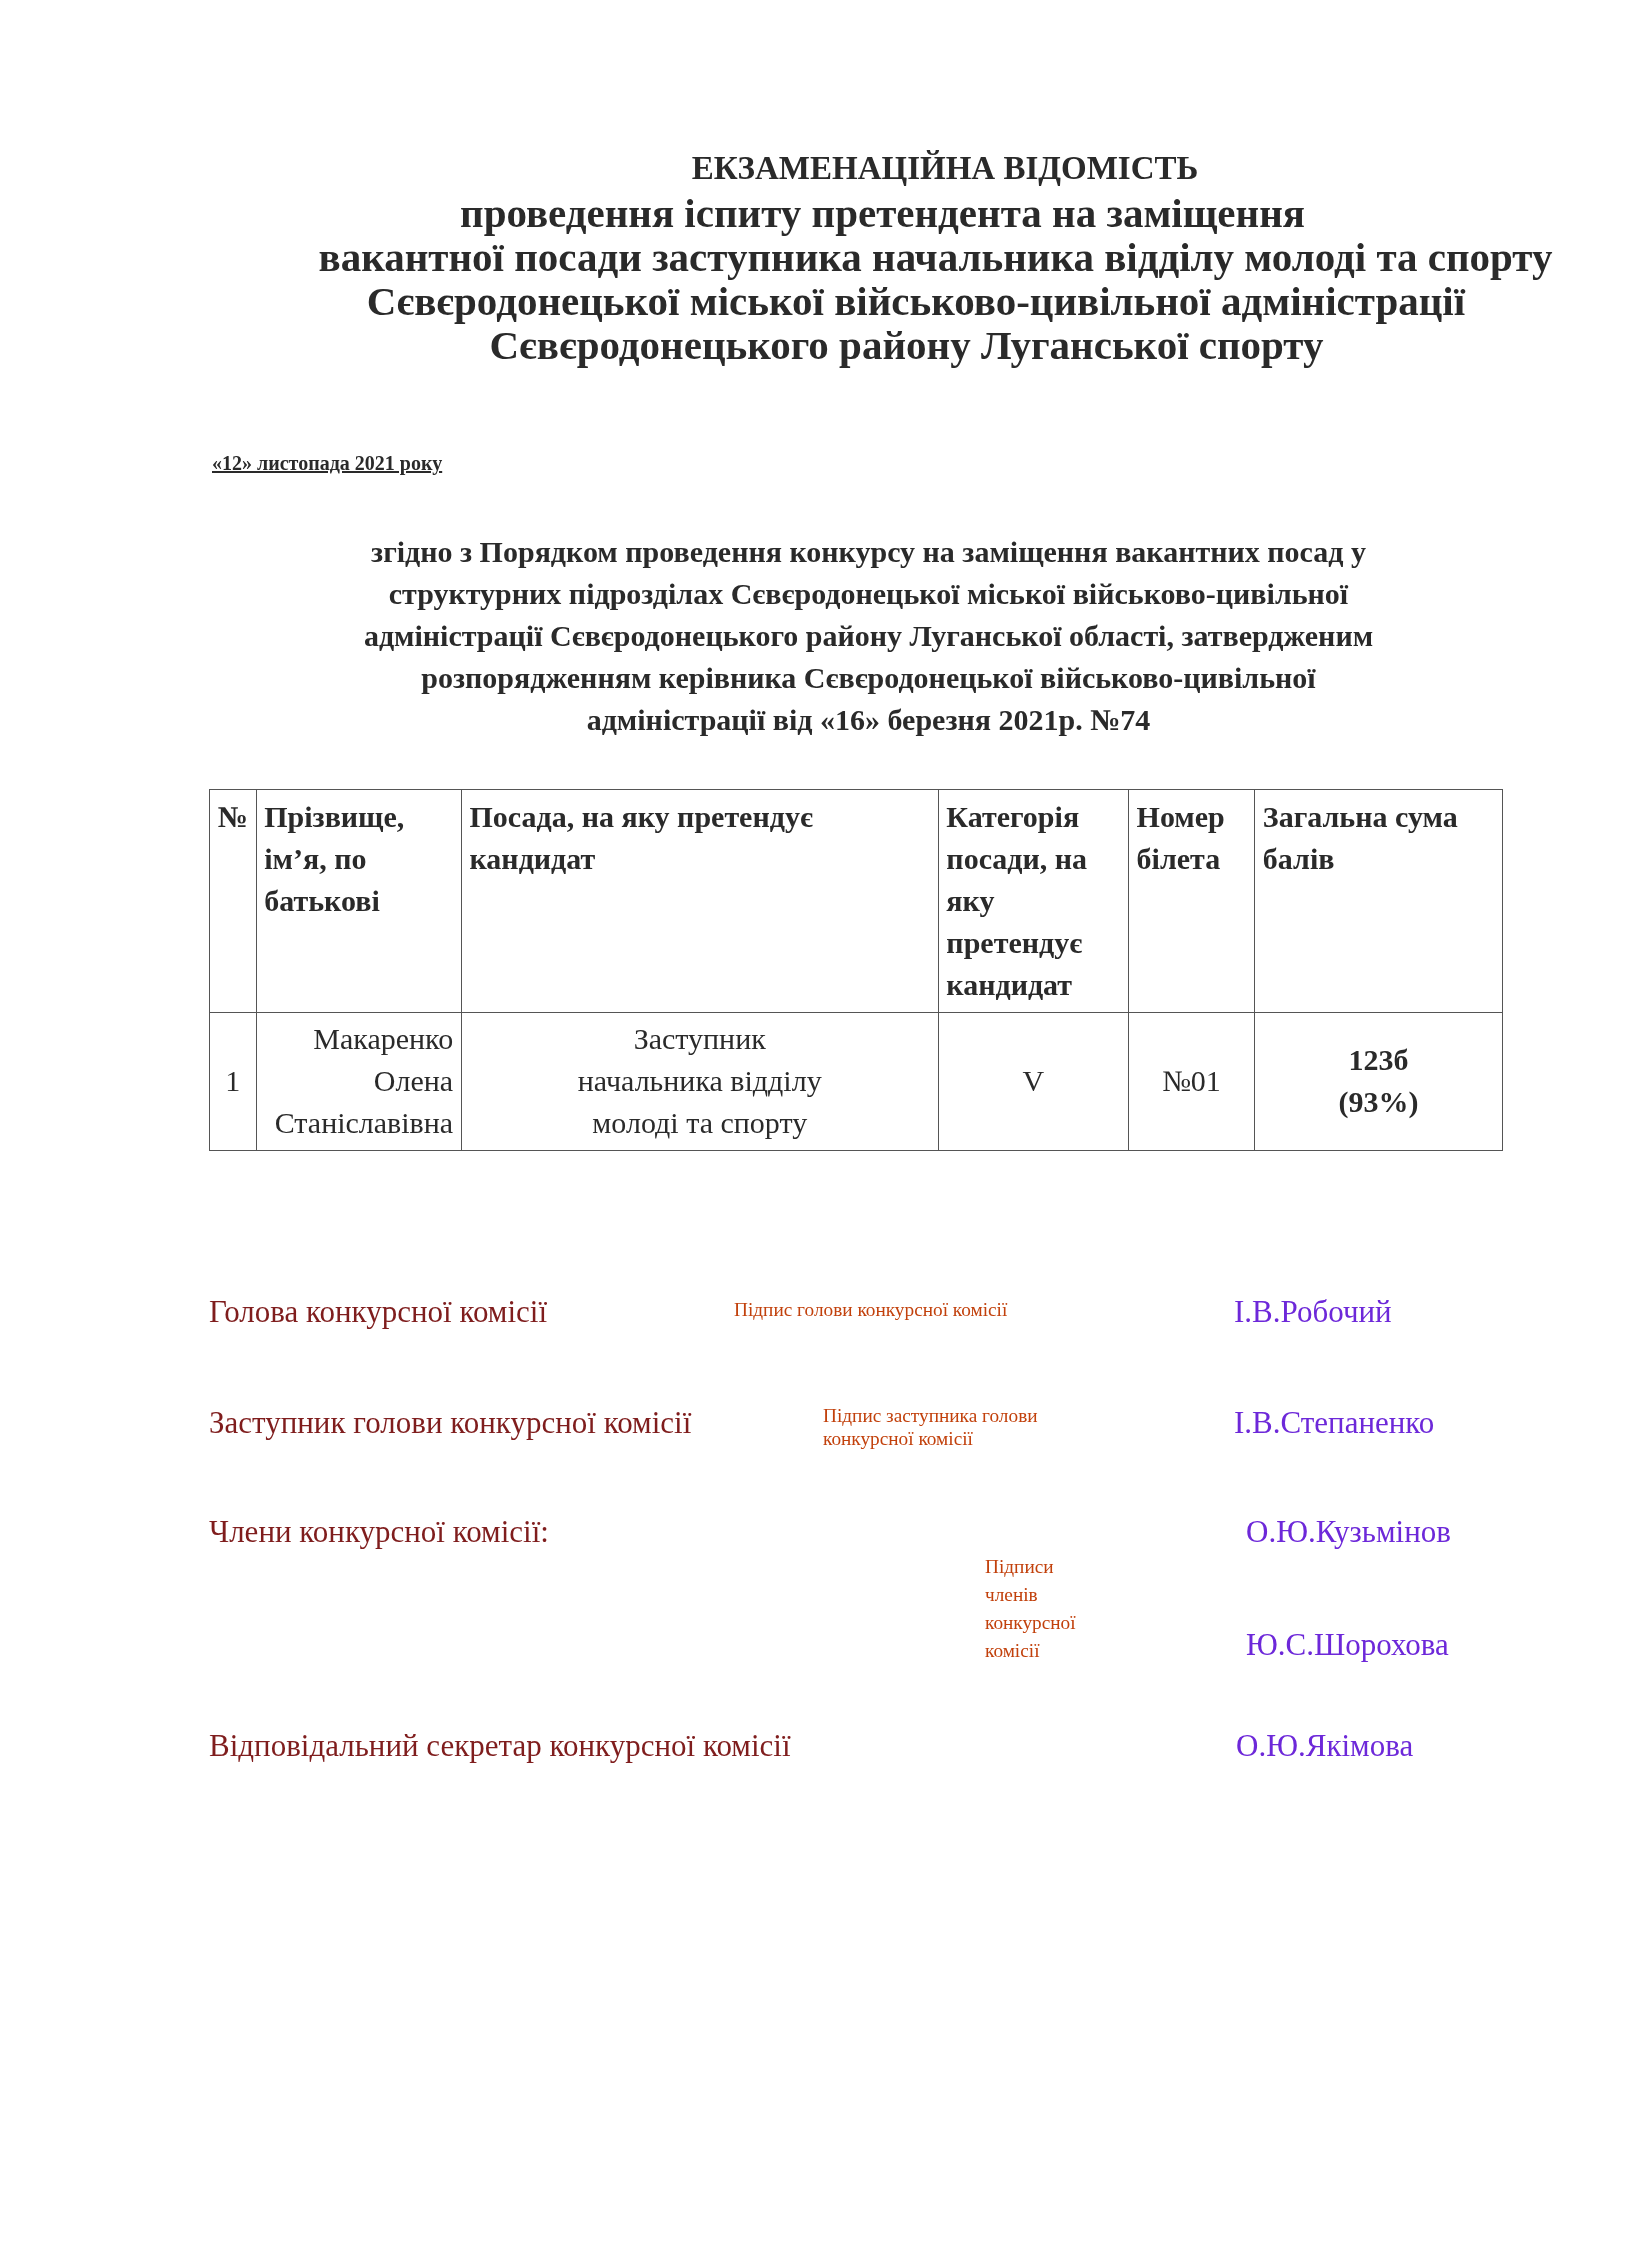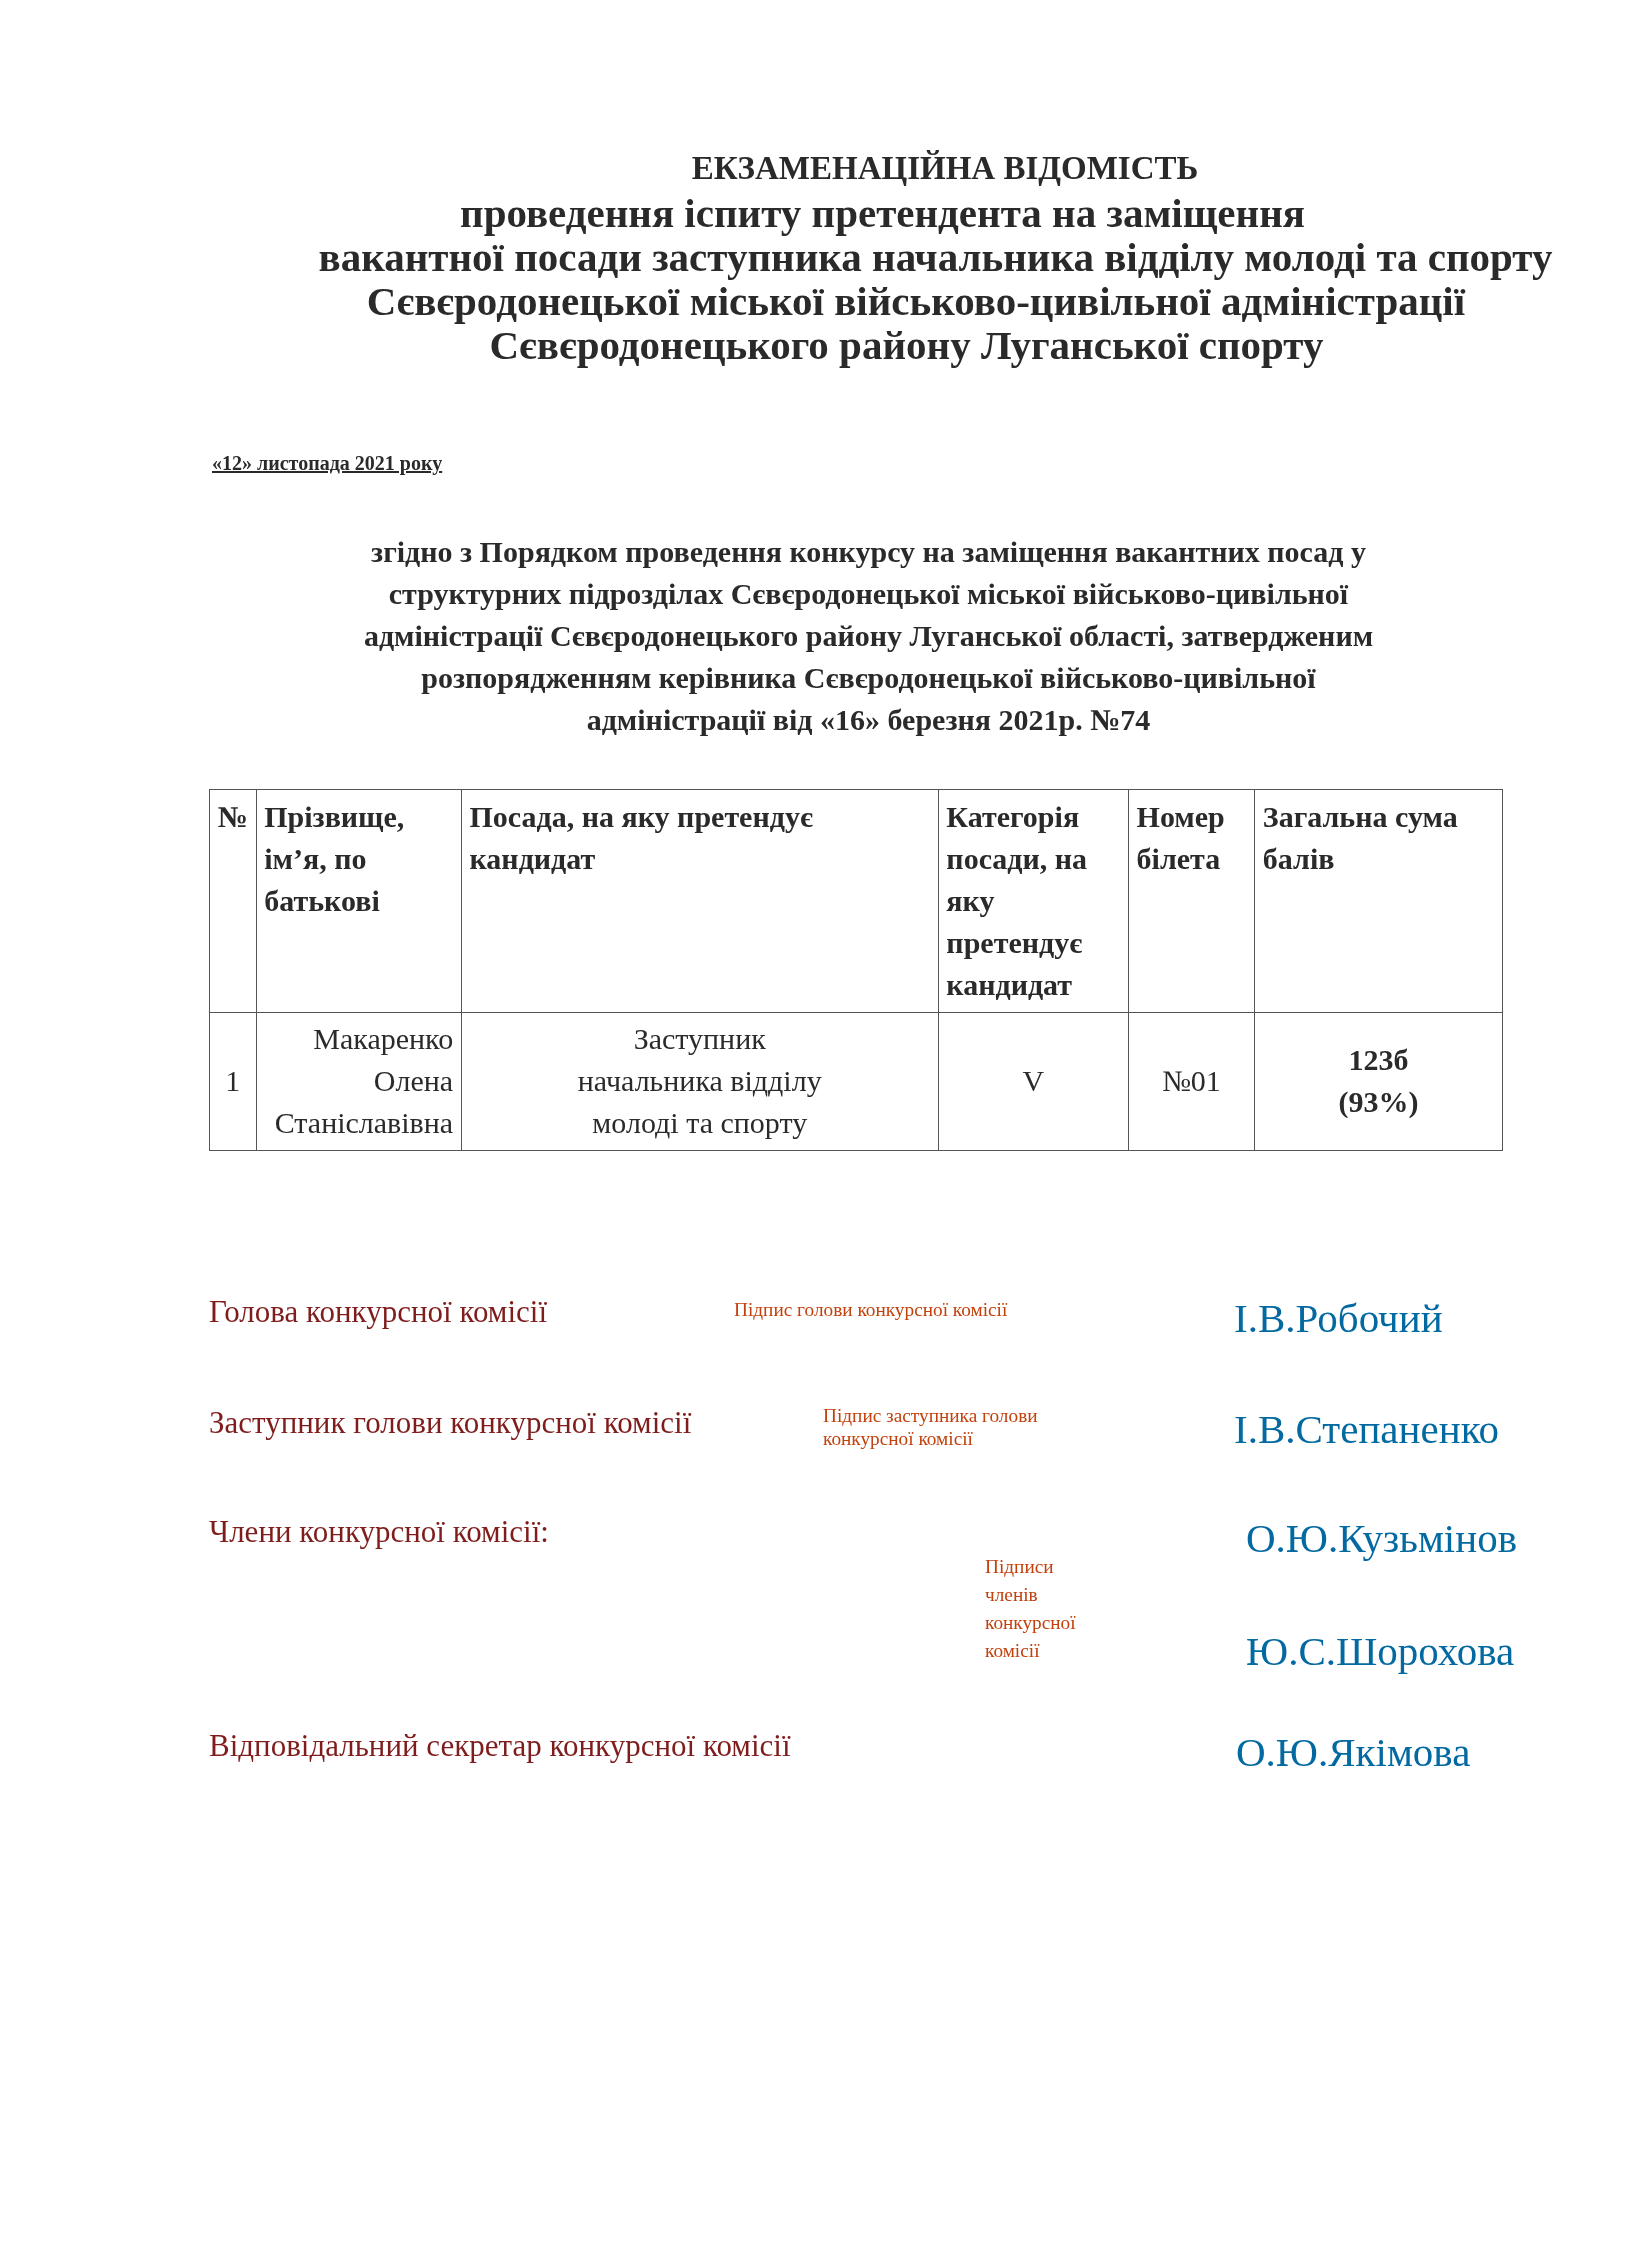--- a/index.html
+++ b/index.html
@@ -27,21 +27,21 @@
   .c-num { width: 25px; text-align: center !important; }
   .c-name { width: 189px; }
   .c-pos { width: 462px; }
   .c-cat { width: 174px; }
   .c-tick { width: 110px; }
   .c-sum { width: 232px; }
   td.center { text-align: center; }
   td.left { text-align: right; }
 
   .sig-label { font-size: 31px; color: #7f1d1d; }
-  .sig-name { font-size: 41px; color: #0369a1; }
+  .sig-name { font-size: 31px; color: #6d28d9; }
   .sig-note { font-size: 19.3px; color: #c2410c; line-height: 23px; }
 </style>
 </head>
 <body>
 
 <div class="abs title-block">
   <div class="t-main">ЕКЗАМЕНАЦІЙНА ВІДОМІСТЬ</div>
   <div class="t-line t-l1">проведення іспиту претендента на заміщення</div>
   <div class="t-line t-l2">вакантної посади заступника начальника відділу молоді та спорту</div>
   <div class="t-line t-l3">Сєвєродонецької міської військово-цивільної адміністрації</div>

